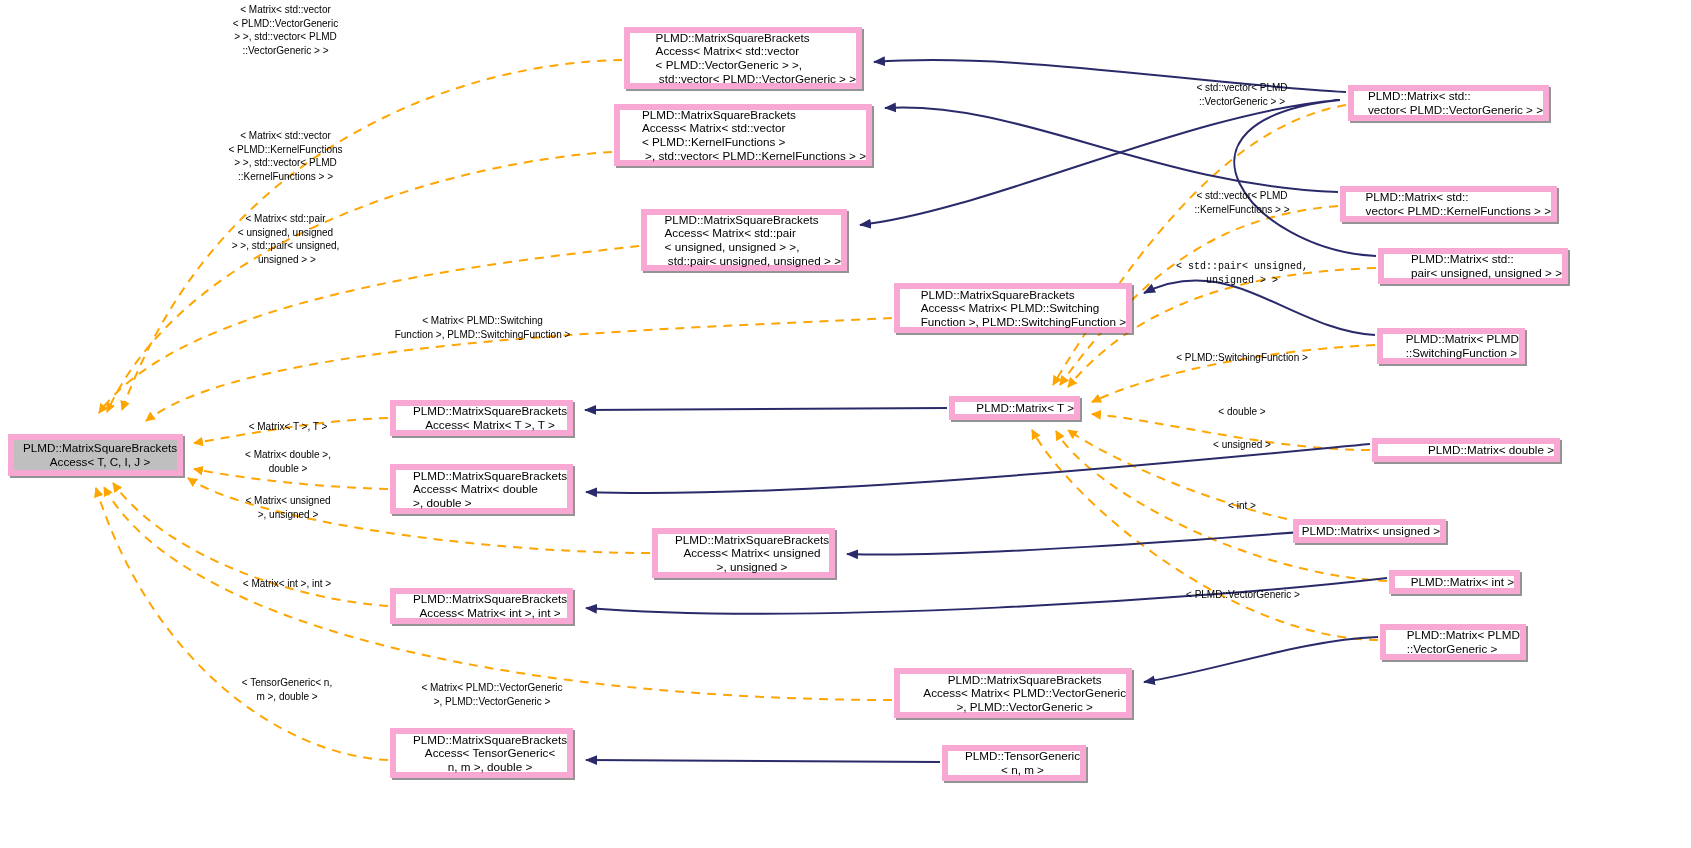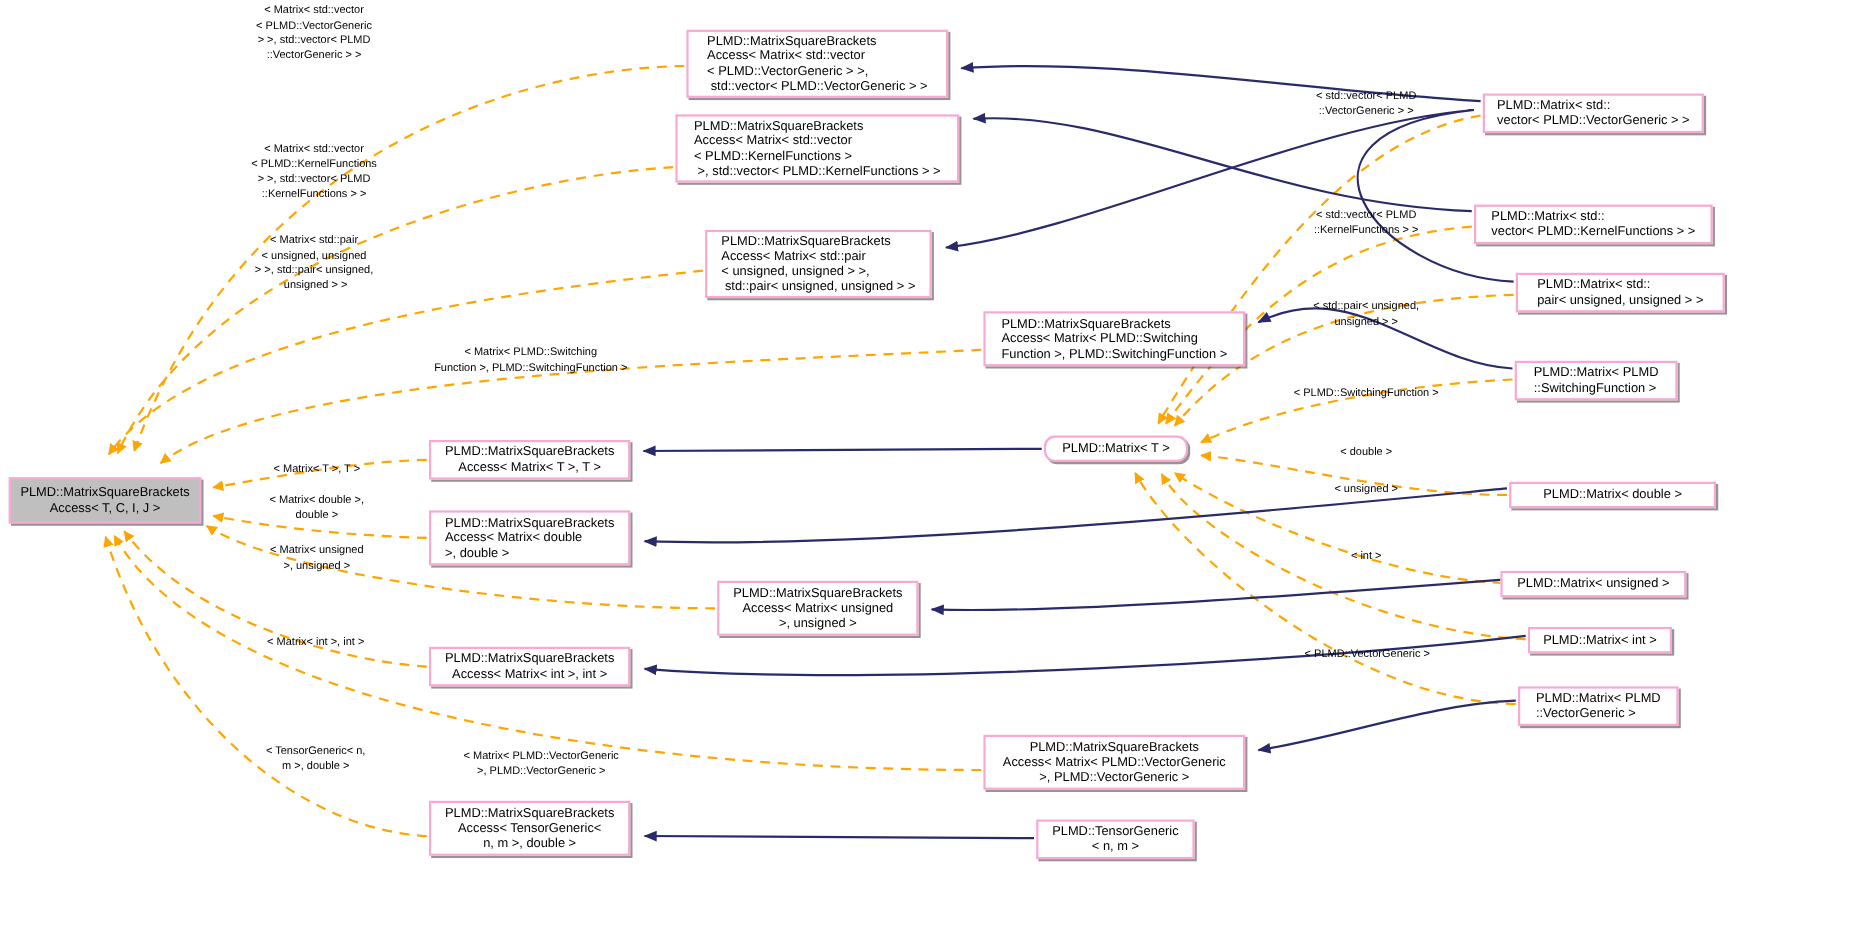--- a/index.html
+++ b/index.html
@@ -1,20 +1,20 @@
 <!DOCTYPE html>
 <html><head>
 <meta charset="utf-8">
 <style>
   html,body{margin:0;padding:0;background:#ffffff;}
   body{width:1691px;height:848px;overflow:hidden;font-family:"Liberation Sans",sans-serif;}
   #diagram{position:relative;width:1691px;height:848px;}
   svg#edges{position:absolute;left:0;top:0;width:1691px;height:848px;}
-  .node{position:absolute;box-sizing:border-box;border:2px solid #f9a8d4;background:#ffffff;
-        box-shadow:2px 2px 0 rgba(60,60,60,0.55);display:flex;align-items:center;justify-content:center;}
+  .node{position:absolute;box-sizing:border-box;border:6px solid #f9a8d4;background:#ffffff;
+        box-shadow:2px 2px 0 rgba(60,60,60,0.55);display:flex;align-items:center;justify-content:flex-end;}
   .node .nlabel{font-size:11.7px;line-height:13.6px;color:#000;white-space:pre;}
   .node.center{background:#bfbfbf;}
   .node.la .nlabel{text-align:left;}
   .node.ct .nlabel{text-align:center;}
   .edgelabel{position:absolute;font-size:10px;line-height:13.6px;color:#000;white-space:pre;text-align:center;}
 </style>
 </head>
 <body>
 
 <div id="diagram">
@@ -130,27 +130,27 @@
 vector&lt; PLMD::KernelFunctions &gt; &gt;</span>
   </div>
   <div class="node la" style="left:1378px;top:248px;width:190px;height:36px;">
     <span class="nlabel">PLMD::Matrix&lt; std::
 pair&lt; unsigned, unsigned &gt; &gt;</span>
   </div>
   <div class="node la" style="left:1377px;top:328px;width:148px;height:36px;">
     <span class="nlabel">PLMD::Matrix&lt; PLMD
 ::SwitchingFunction &gt;</span>
   </div>
-  <div class="node ct" style="left:949px;top:396px;width:131px;height:24px;border-radius:10px;">
+  <div class="node ct" style="left:949px;top:396px;width:131px;height:24px;">
     <span class="nlabel">PLMD::Matrix&lt; T &gt;</span>
   </div>
   <div class="node ct" style="left:1372px;top:438px;width:188px;height:24px;">
     <span class="nlabel">PLMD::Matrix&lt; double &gt;</span>
   </div>
-  <div class="node ct" style="left:1364px;top:519px;width:169px;height:24px;">
+  <div class="node ct" style="left:1293px;top:519px;width:153px;height:24px;">
     <span class="nlabel">PLMD::Matrix&lt; unsigned &gt;</span>
   </div>
   <div class="node ct" style="left:1389px;top:570px;width:131px;height:24px;">
     <span class="nlabel">PLMD::Matrix&lt; int &gt;</span>
   </div>
   <div class="node la" style="left:1380px;top:624px;width:146px;height:36px;">
     <span class="nlabel">PLMD::Matrix&lt; PLMD
 ::VectorGeneric &gt;</span>
   </div>
   <div class="node ct" style="left:942px;top:745px;width:144px;height:36px;">
@@ -179,20 +179,20 @@
 &gt;, unsigned &gt;</div>
   <div class="edgelabel" style="left:222px;top:577px;width:130px;">&lt; Matrix&lt; int &gt;, int &gt;</div>
   <div class="edgelabel" style="left:383px;top:634px;width:218px;margin-top:47px;">&lt; Matrix&lt; PLMD::VectorGeneric
 &gt;, PLMD::VectorGeneric &gt;</div>
   <div class="edgelabel" style="left:222px;top:676px;width:130px;">&lt; TensorGeneric&lt; n,
 m &gt;, double &gt;</div>
   <div class="edgelabel" style="left:1177px;top:81px;width:130px;">&lt; std::vector&lt; PLMD
 ::VectorGeneric &gt; &gt;</div>
   <div class="edgelabel" style="left:1177px;top:189px;width:130px;">&lt; std::vector&lt; PLMD
 ::KernelFunctions &gt; &gt;</div>
-  <div class="edgelabel" style="left:1172px;top:272px;width:140px;">&lt; std::pair&lt; unsigned,
+  <div class="edgelabel" style="left:1172px;top:260px;width:140px;font-family:Liberation Mono, monospace;">&lt; std::pair&lt; unsigned,
 unsigned &gt; &gt;</div>
   <div class="edgelabel" style="left:1152px;top:351px;width:180px;">&lt; PLMD::SwitchingFunction &gt;</div>
   <div class="edgelabel" style="left:1180px;top:405px;width:124px;">&lt; double &gt;</div>
   <div class="edgelabel" style="left:1180px;top:438px;width:124px;">&lt; unsigned &gt;</div>
   <div class="edgelabel" style="left:1180px;top:499px;width:124px;">&lt; int &gt;</div>
   <div class="edgelabel" style="left:1158px;top:567px;width:170px;margin-top:21px;">&lt; PLMD::VectorGeneric &gt;</div>
 </div>
 
 </body></html>

